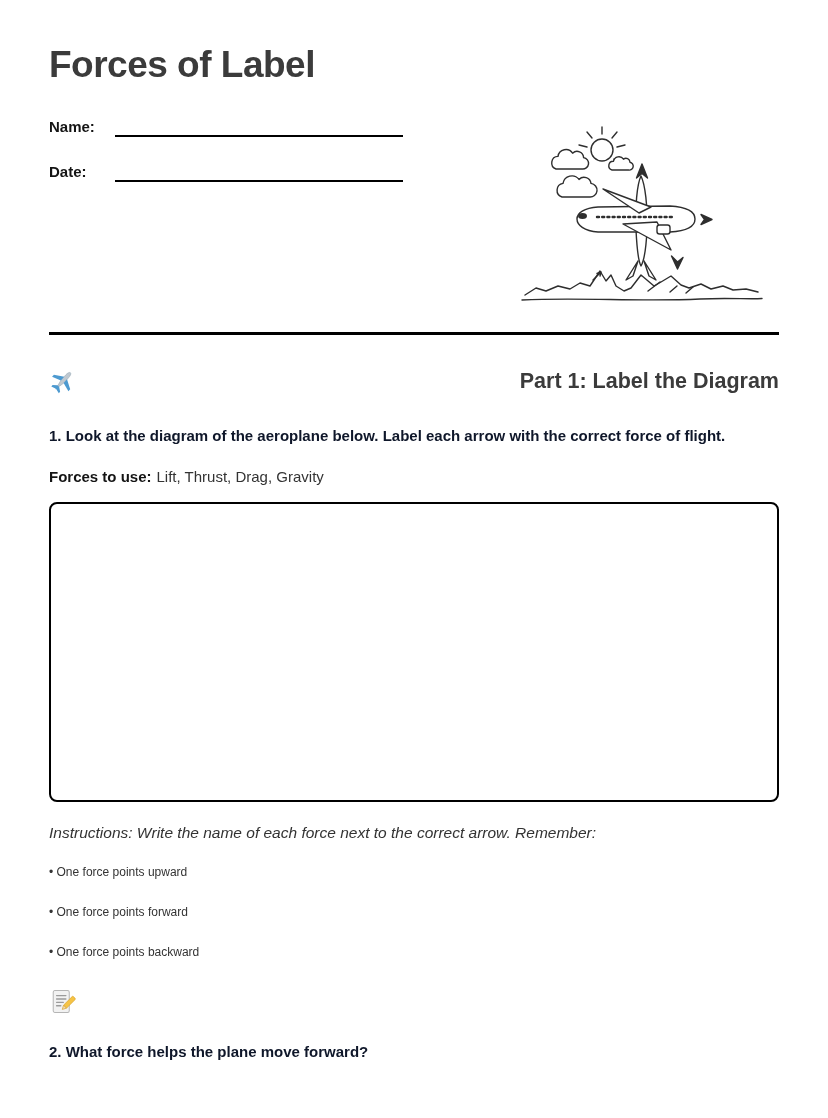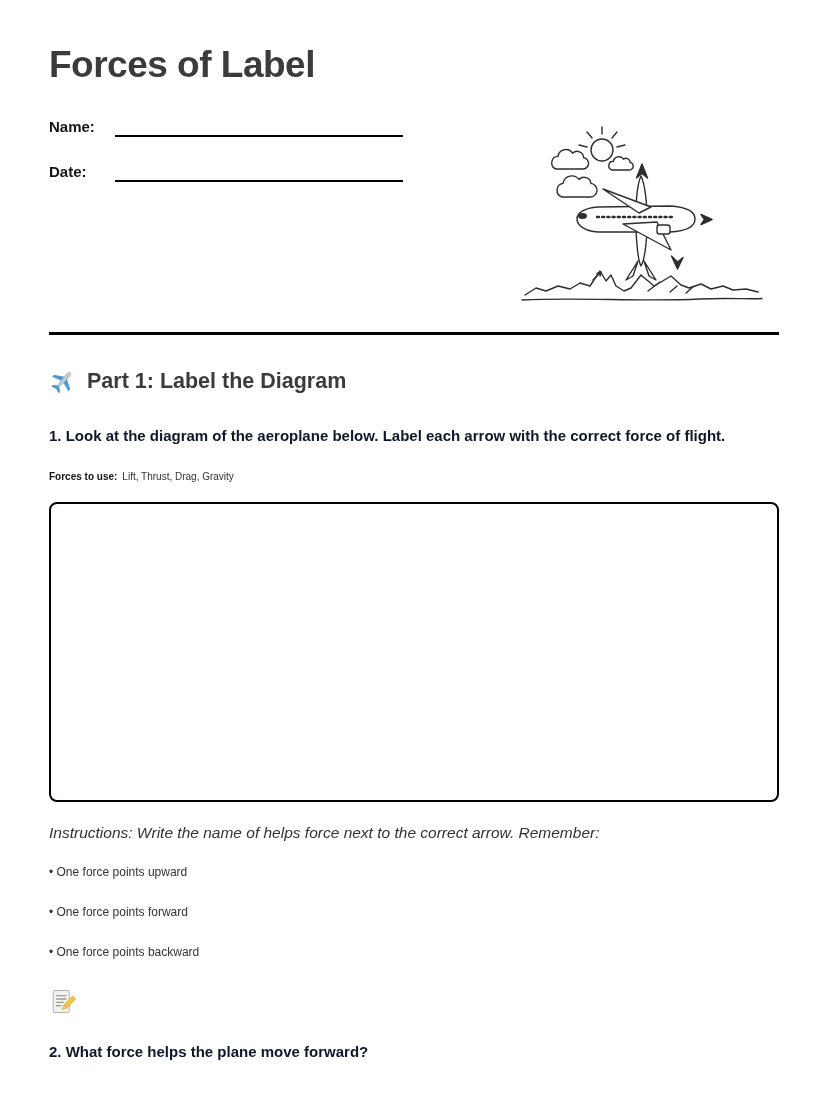--- a/index.html
+++ b/index.html
@@ -35,32 +35,32 @@
   
   hr.divider {
     margin-top: 150px; border: none; height: 3px; background: #000000; width: 730px;
   }
 
   
   h2.section-heading {
     display: flex; align-items: center; gap: 11px;
     font-size: 21.5px; font-weight: 700; color: #3b3b3b; line-height: 27px;
   }
-  h2.part1 { margin-top: 33px; }
+  h2.part1 { margin-top: 33px; justify-content: space-between; }
   h2.part2 { margin-top: 26px; }
   .h-icon { display: inline-flex; width: 27px; height: 27px; flex: 0 0 27px; }
   .h-icon svg { width: 100%; height: 100%; }
 
   
   p.q {
     font-size: 15px; font-weight: 700; color: #0f172a; line-height: 19px;
   }
   p.q.q1 { margin-top: 31px; }
   p.q.q2 { margin-top: 27px; }
-  p.forces { margin-top: 22px; font-size: 10px; line-height: 19px; color: #333333; }
+  p.forces { margin-top: 22px; font-size: 15px; line-height: 19px; color: #333333; }
   p.forces strong { font-weight: 700; color: #141414; margin-right: 5px; }
 
   .diagram-box {
     margin-top: 16px; width: 730px; height: 300px;
     border: 2.5px solid #000000; border-radius: 8px; background: #ffffff;
   }
 
   p.instructions {
     margin-top: 21px; font-size: 15.5px; font-style: italic;
     color: #333333; line-height: 19px;
@@ -149,21 +149,21 @@
   </h2>
 
   <p class="q q1">1. Look at the diagram of the aeroplane below. Label each arrow with the correct force of flight.</p>
 
   <p class="forces">
     <strong>Forces to use:</strong><span>Lift, Thrust, Drag, Gravity</span>
   </p>
 
   <div class="diagram-box"></div>
 
-  <p class="instructions">Instructions: Write the name of helps force next to the correct arrow. Remember:</p>
+  <p class="instructions">Instructions: Write the name of each force next to the correct arrow. Remember:</p>
 
   <p class="bullet">• One force points upward</p>
   <p class="bullet">• One force points forward</p>
   <p class="bullet">• One force points backward</p>
 
   <h2 class="section-heading part2">
     <span class="h-icon">
       <svg viewBox="0 0 32 32">
         <rect x="5" y="3" width="19" height="26" rx="2" fill="#f2f2f2" stroke="#b5b5b5" stroke-width="1.2"></rect>
         <g stroke="#9b9b9b" stroke-width="1.6" stroke-linecap="round">

